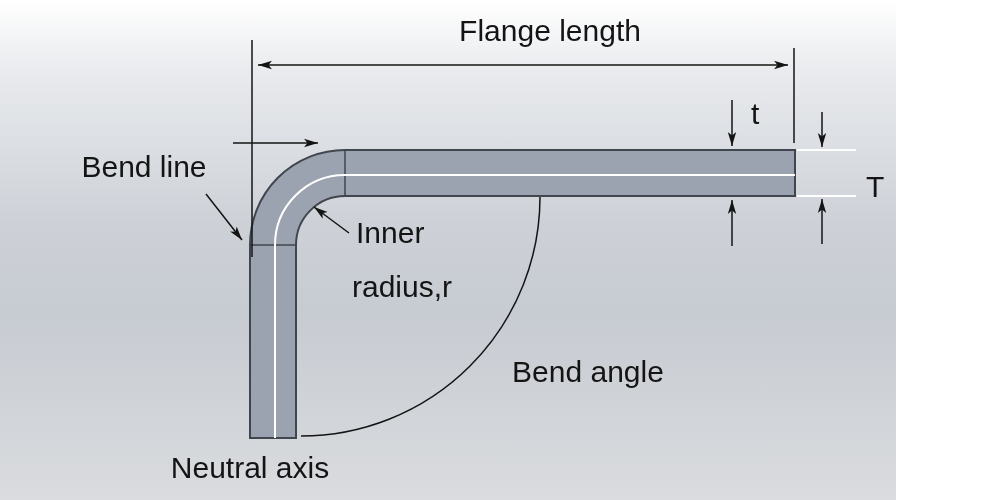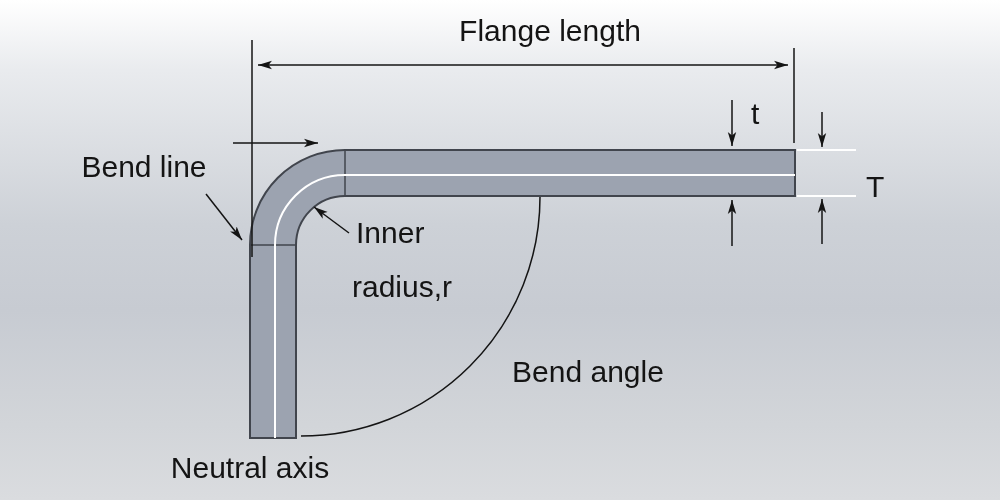--- a/index.html
+++ b/index.html
@@ -1,19 +1,19 @@
 <!DOCTYPE html>
 <html><head>
 <meta charset="utf-8">
 <style>
   html, body { margin: 0; padding: 0; }
   body { font-family: "Liberation Sans", sans-serif; }
   .stage {
     position: relative;
-    width: 1000px;
+    width: 896px;
     height: 500px;
     overflow: hidden;
     background: linear-gradient(180deg,
       #ffffff 0%,
       #e9ebee 14%,
       #cdd1d7 45%,
       #c7cbd2 62%,
       #d2d5d9 85%,
       #dadcdf 100%);
   }

